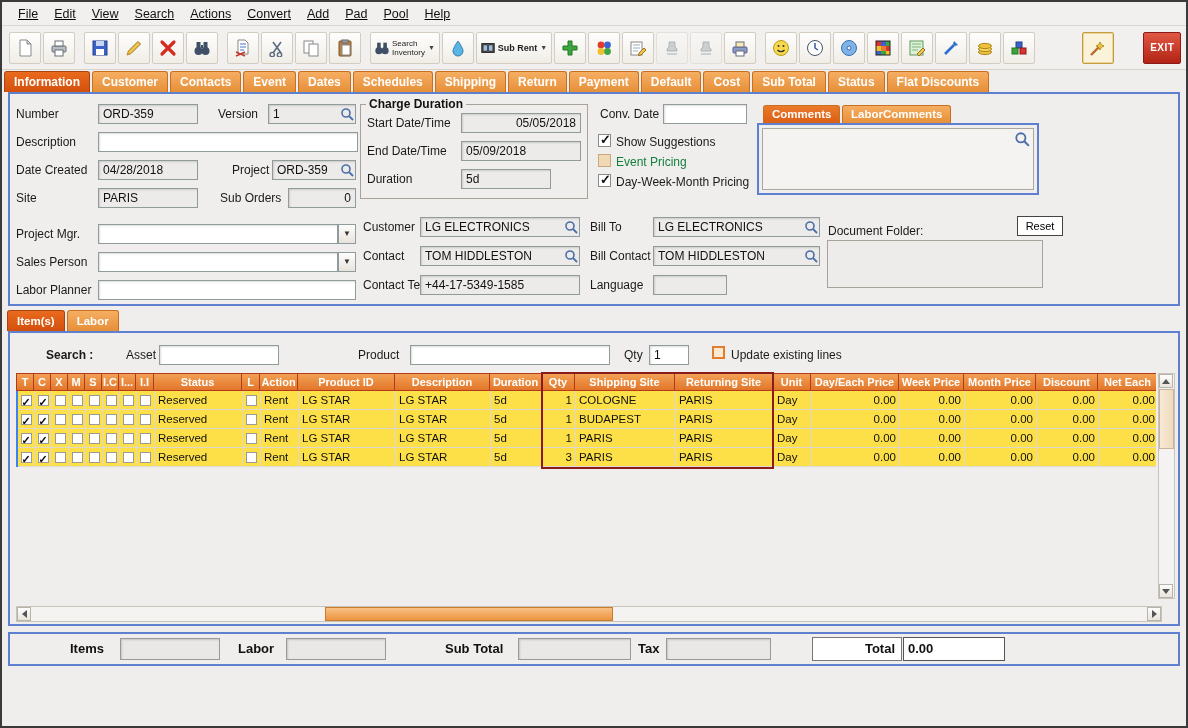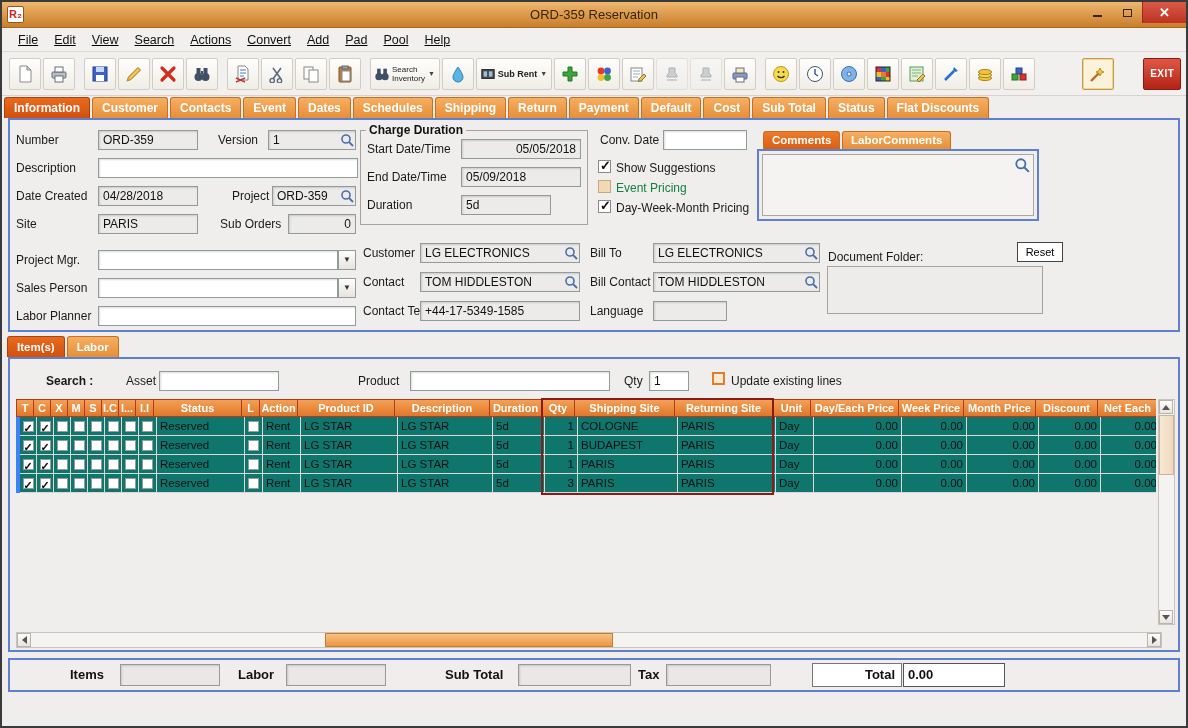--- a/index.html
+++ b/index.html
@@ -83,21 +83,21 @@
           font-weight:bold; background:linear-gradient(#F6AE62,#E68F38); border:1px solid #C86F20;
           border-bottom:none; border-radius:3px 3px 0 0; cursor:default; }
   .ctab.active { background:linear-gradient(#EA7B2A,#DB5E14); }
 
   
   .table-wrap { position:absolute; left:6px; top:40px; right:22px; overflow:hidden; }
   .thead { display:flex; background:linear-gradient(#F2A155,#E2762A); border-top:1px solid #B33A1B;
            border-bottom:1px solid #B33A1B; border-left:1px solid #B33A1B; height:18px; }
   .hcell { color:#fff; font-size:11px; font-weight:bold; text-align:center; line-height:16px;
            border-right:1px solid #B33A1B; overflow:hidden; white-space:nowrap; flex:none; }
-  .trow { display:flex; background:#0f766e; height:19px; border-left:4px solid #3b82f6; }
+  .trow { display:flex; background:#fde047; height:19px; border-left:2px solid #3b82f6; }
   .cell { font-size:11.5px; color:#111; line-height:18px; padding:0 3px;
           border-right:1px solid #DDD8D2; border-bottom:1px solid #DDD8D2; overflow:hidden;
           white-space:nowrap; flex:none; }
   .cell.num { text-align:right; }
   .cb-cell { display:flex; align-items:center; justify-content:center; padding:0; }
   .cb-sm { width:11px; height:11px; background:#fff; border:1px solid #9a9a9a; position:relative; flex:none; }
   .cb-sm.checked::after { content:"✓"; position:absolute; left:0px; top:-3px; font-size:11px;
                           font-weight:bold; color:#111; }
   .col-cb { width:17px; } .col-ii { width:18px; }
   .col-status { width:88px; } .col-l { width:18px; } .col-action { width:38px; }
@@ -138,33 +138,20 @@
 
   .items-tabrow { height:21px; display:flex; align-items:flex-end; padding-left:5px; margin-top:4px; }
 
   .mag-float { position:absolute; }
 </style>
 </head>
 <body>
 
 <div class="window">
 
-  <div class="titlebar">
-    <div class="app-icon">R₂</div>
-    <div class="title-text">ORD-359 Reservation</div>
-    <div class="win-btns">
-      <div class="win-btn min">
-          <span class="bar"></span>
-        </div>
-      <div class="win-btn max">
-          <span class="box"></span>
-        </div>
-      <div class="win-btn close">✕</div>
-    </div>
-  </div>
 
   <div class="menubar">
     <span class="menu-item">File</span>
     <span class="menu-item">Edit</span>
     <span class="menu-item">View</span>
     <span class="menu-item">Search</span>
     <span class="menu-item">Actions</span>
     <span class="menu-item">Convert</span>
     <span class="menu-item">Add</span>
     <span class="menu-item">Pad</span>

